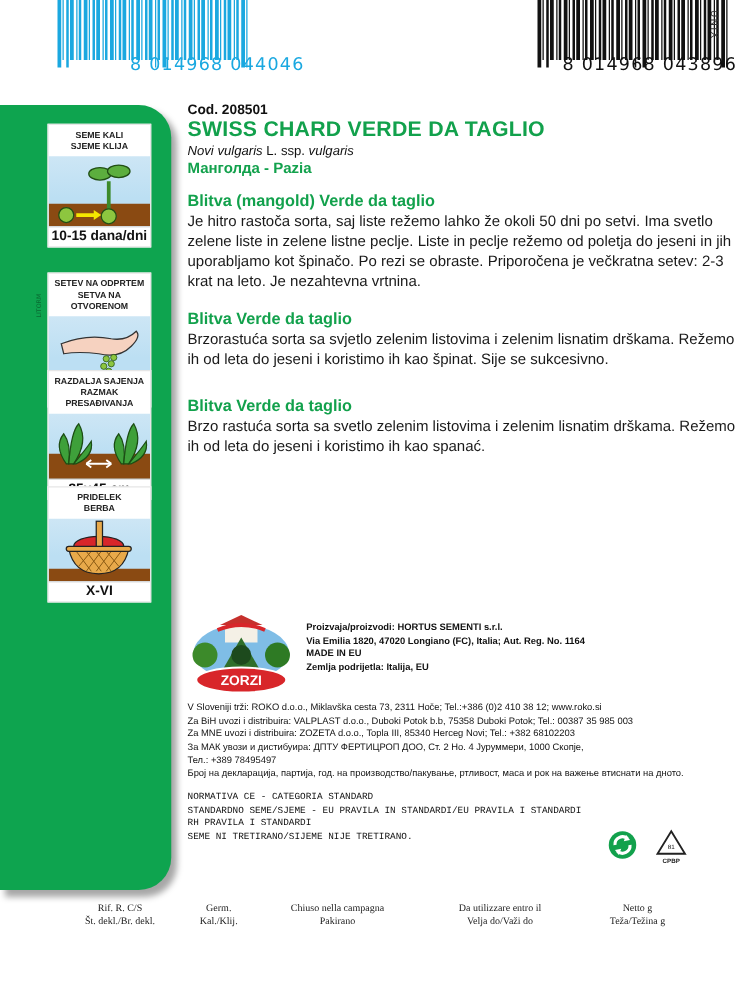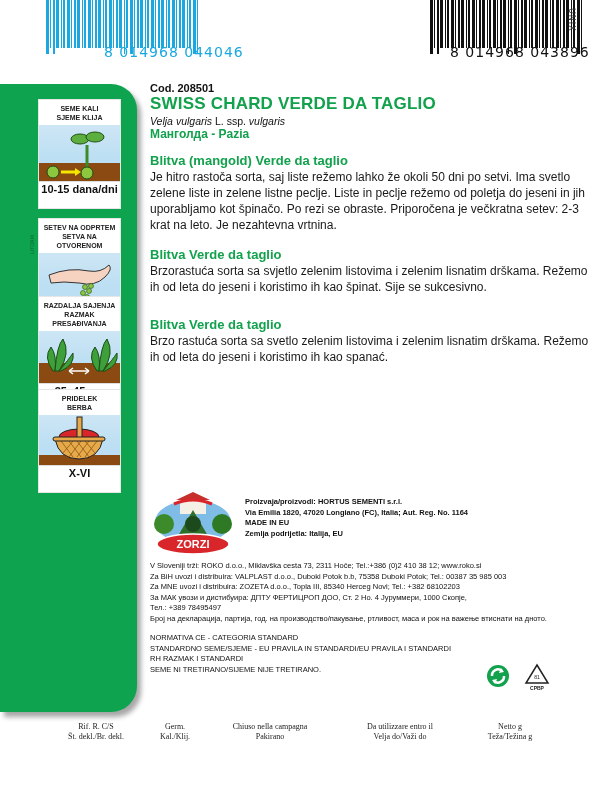--- a/index.html
+++ b/index.html
@@ -21,36 +21,36 @@
     position:absolute; left:0; top:84px; width:137px; height:628px;
     background:#0ea44f; border-radius:0 26px 26px 0;
     box-shadow:4px 5px 5px rgba(0,0,0,0.35);
   }
   .litorm { position:absolute; left:29px; top:170px; font-size:5px; color:#0a6a32; transform:rotate(-90deg); transform-origin:left top; }
 
   .card { position:absolute; left:38px; width:81px; background:#fff; border:1px solid #e6e6e6; }
   .card .label { font-family:"Liberation Sans", sans-serif; font-size:7px; font-weight:bold; text-align:center; line-height:9px; padding:4px 0 3px; text-transform:uppercase; color:#222; font-stretch:condensed; }
   .card .pic { position:relative; height:56px; background:linear-gradient(#cde6f5 0%, #bcdff3 60%); overflow:hidden; }
   .card .soil { position:absolute; left:0; right:0; bottom:0; height:18px; background:#8a4a12; }
-  .card .value { font-family:"Liberation Sans", sans-serif; font-size:11px; font-weight:bold; text-align:center; padding:1px 0 13px; color:#111; border-top:1px solid #ddd; }
+  .card .value { font-family:"Liberation Sans", sans-serif; font-size:11px; font-weight:bold; text-align:center; padding:1px 0 2px; color:#111; border-top:1px solid #ddd; }
 
   .content { position:absolute; left:150px; top:82px; width:440px; }
   .cod { font-family:"Liberation Sans", sans-serif; font-size:11px; font-weight:bold; color:#111; }
   .title { font-family:"Liberation Sans", sans-serif; font-size:17px; font-weight:bold; color:#12a14c; margin-top:0px; letter-spacing:0.2px; }
   .latin { font-family:"Liberation Sans", sans-serif; font-size:10.5px; color:#111; margin-top:1px; }
   .latin i { font-style:italic; }
   .cyr { font-family:"Liberation Sans", sans-serif; font-size:12px; font-weight:bold; color:#12a14c; }
   .sect-h { font-family:"Liberation Sans", sans-serif; font-size:13px; font-weight:bold; color:#12a14c; margin-top:12px; line-height:16px; }
   .sect-p { font-family:"Liberation Sans", sans-serif; font-size:12px; color:#1a1a1a; line-height:16px; margin:0; }
 
   .logo { position:absolute; left:150px; top:492px; width:86px; height:64px; }
   .producer { position:absolute; left:245px; top:497px; font-family:"Liberation Sans", sans-serif; font-size:7.5px; line-height:10.5px; color:#111; font-weight:bold; }
   .producer div:nth-child(4) { font-weight:bold; }
   .dist { position:absolute; left:150px; top:561px; width:450px; font-family:"Liberation Sans", sans-serif; font-size:7.5px; line-height:10.5px; color:#111; white-space:nowrap; }
-  .norm { position:absolute; left:150px; top:633px; font-family:Liberation Sans, sans-serif; font-size:7.5px; line-height:10.5px; color:#111; }
+  .norm { position:absolute; left:150px; top:633px; font-family:Liberation Mono, monospace; font-size:7.5px; line-height:10.5px; color:#111; }
   .recycle { position:absolute; left:486px; top:664px; width:24px; height:24px; }
   .cpbp { position:absolute; left:524px; top:663px; width:26px; height:28px; }
 
   .footer { position:absolute; top:722px; left:0; width:601px; font-family:"Liberation Serif", serif; font-size:8px; line-height:10px; color:#222; }
   .footer .col { position:absolute; text-align:center; white-space:nowrap; }
 </style>
 </head>
 <body>
 
 <div class="barcode bc-blue" style="left:36px; width:150px;">
@@ -231,21 +231,21 @@
         <rect x="14" y="22" width="52" height="4" rx="2" fill="#e8a94a" stroke="#222" stroke-width="1"></rect>
       </svg>
     </div>
     <div class="value">X-VI</div>
   </div>
 </div>
 
 <div class="content">
   <div class="cod">Cod. 208501</div>
   <div class="title">SWISS CHARD VERDE DA TAGLIO</div>
-  <div class="latin"><i>Velja vulgaris</i><span> L. ssp. </span><i>vulgaris</i></div>
+  <div class="latin"><i>Novi vulgaris</i><span> L. ssp. </span><i>vulgaris</i></div>
   <div class="cyr">Манголда - Pazia</div>
 
   <div class="sect-h" style="margin-top:12px">Blitva (mangold) Verde da taglio</div>
   <p class="sect-p">Je hitro rastoča sorta, saj liste režemo lahko že okoli 50 dni po setvi. Ima svetlo zelene liste in zelene listne peclje. Liste in peclje režemo od poletja do jeseni in jih uporabljamo kot špinačo. Po rezi se obraste. Priporočena je večkratna setev: 2-3 krat na leto. Je nezahtevna vrtnina.</p>
 
   <div class="sect-h" style="margin-top:14px">Blitva Verde da taglio</div>
   <p class="sect-p">Brzorastuća sorta sa svjetlo zelenim listovima i zelenim lisnatim drškama. Režemo ih od leta do jeseni i koristimo ih kao špinat. Sije se sukcesivno.</p>
 
   <div class="sect-h" style="margin-top:22px">Blitva Verde da taglio</div>
   <p class="sect-p">Brzo rastuća sorta sa svetlo zelenim listovima i zelenim lisnatim drškama. Režemo ih od leta do jeseni i koristimo ih kao spanać.</p>
@@ -278,21 +278,21 @@
   <div>Za BiH uvozi i distribuira: VALPLAST d.o.o., Duboki Potok b.b, 75358 Duboki Potok; Tel.: 00387 35 985 003</div>
   <div>Za MNE uvozi i distribuira: ZOZETA d.o.o., Topla III, 85340 Herceg Novi; Tel.: +382 68102203</div>
   <div>За МАК увози и дистибуира: ДПТУ ФЕРТИЦРОП ДОО, Ст. 2 Но. 4 Јуруммери, 1000 Скопје,</div>
   <div>Тел.:  +389 78495497</div>
   <div>Број на декларација, партија, год. на производство/пакување, ртливост, маса и рок на важење втиснати на дното.</div>
 </div>
 
 <div class="norm">
   <div>NORMATIVA CE - CATEGORIA STANDARD</div>
   <div>STANDARDNO SEME/SJEME - EU PRAVILA IN STANDARDI/EU PRAVILA I STANDARDI</div>
-  <div>RH RAZMAK I STANDARDI</div>
+  <div>RH PRAVILA I STANDARDI</div>
   <div>SEME NI TRETIRANO/SIJEME NIJE TRETIRANO.</div>
 </div>
 
 <div class="recycle">
   <svg width="24" height="24">
     <circle cx="12" cy="12" r="11" fill="#12a14c"></circle>
     <path d="M6 12 A6 6 0 0 1 16 7" stroke="#fff" stroke-width="2.5" fill="none"></path>
     <path d="M18 12 A6 6 0 0 1 8 17" stroke="#fff" stroke-width="2.5" fill="none"></path>
     <path d="M15 4 L18 8 L13 9 Z" fill="#fff"></path>
     <path d="M9 20 L6 16 L11 15 Z" fill="#fff"></path>

